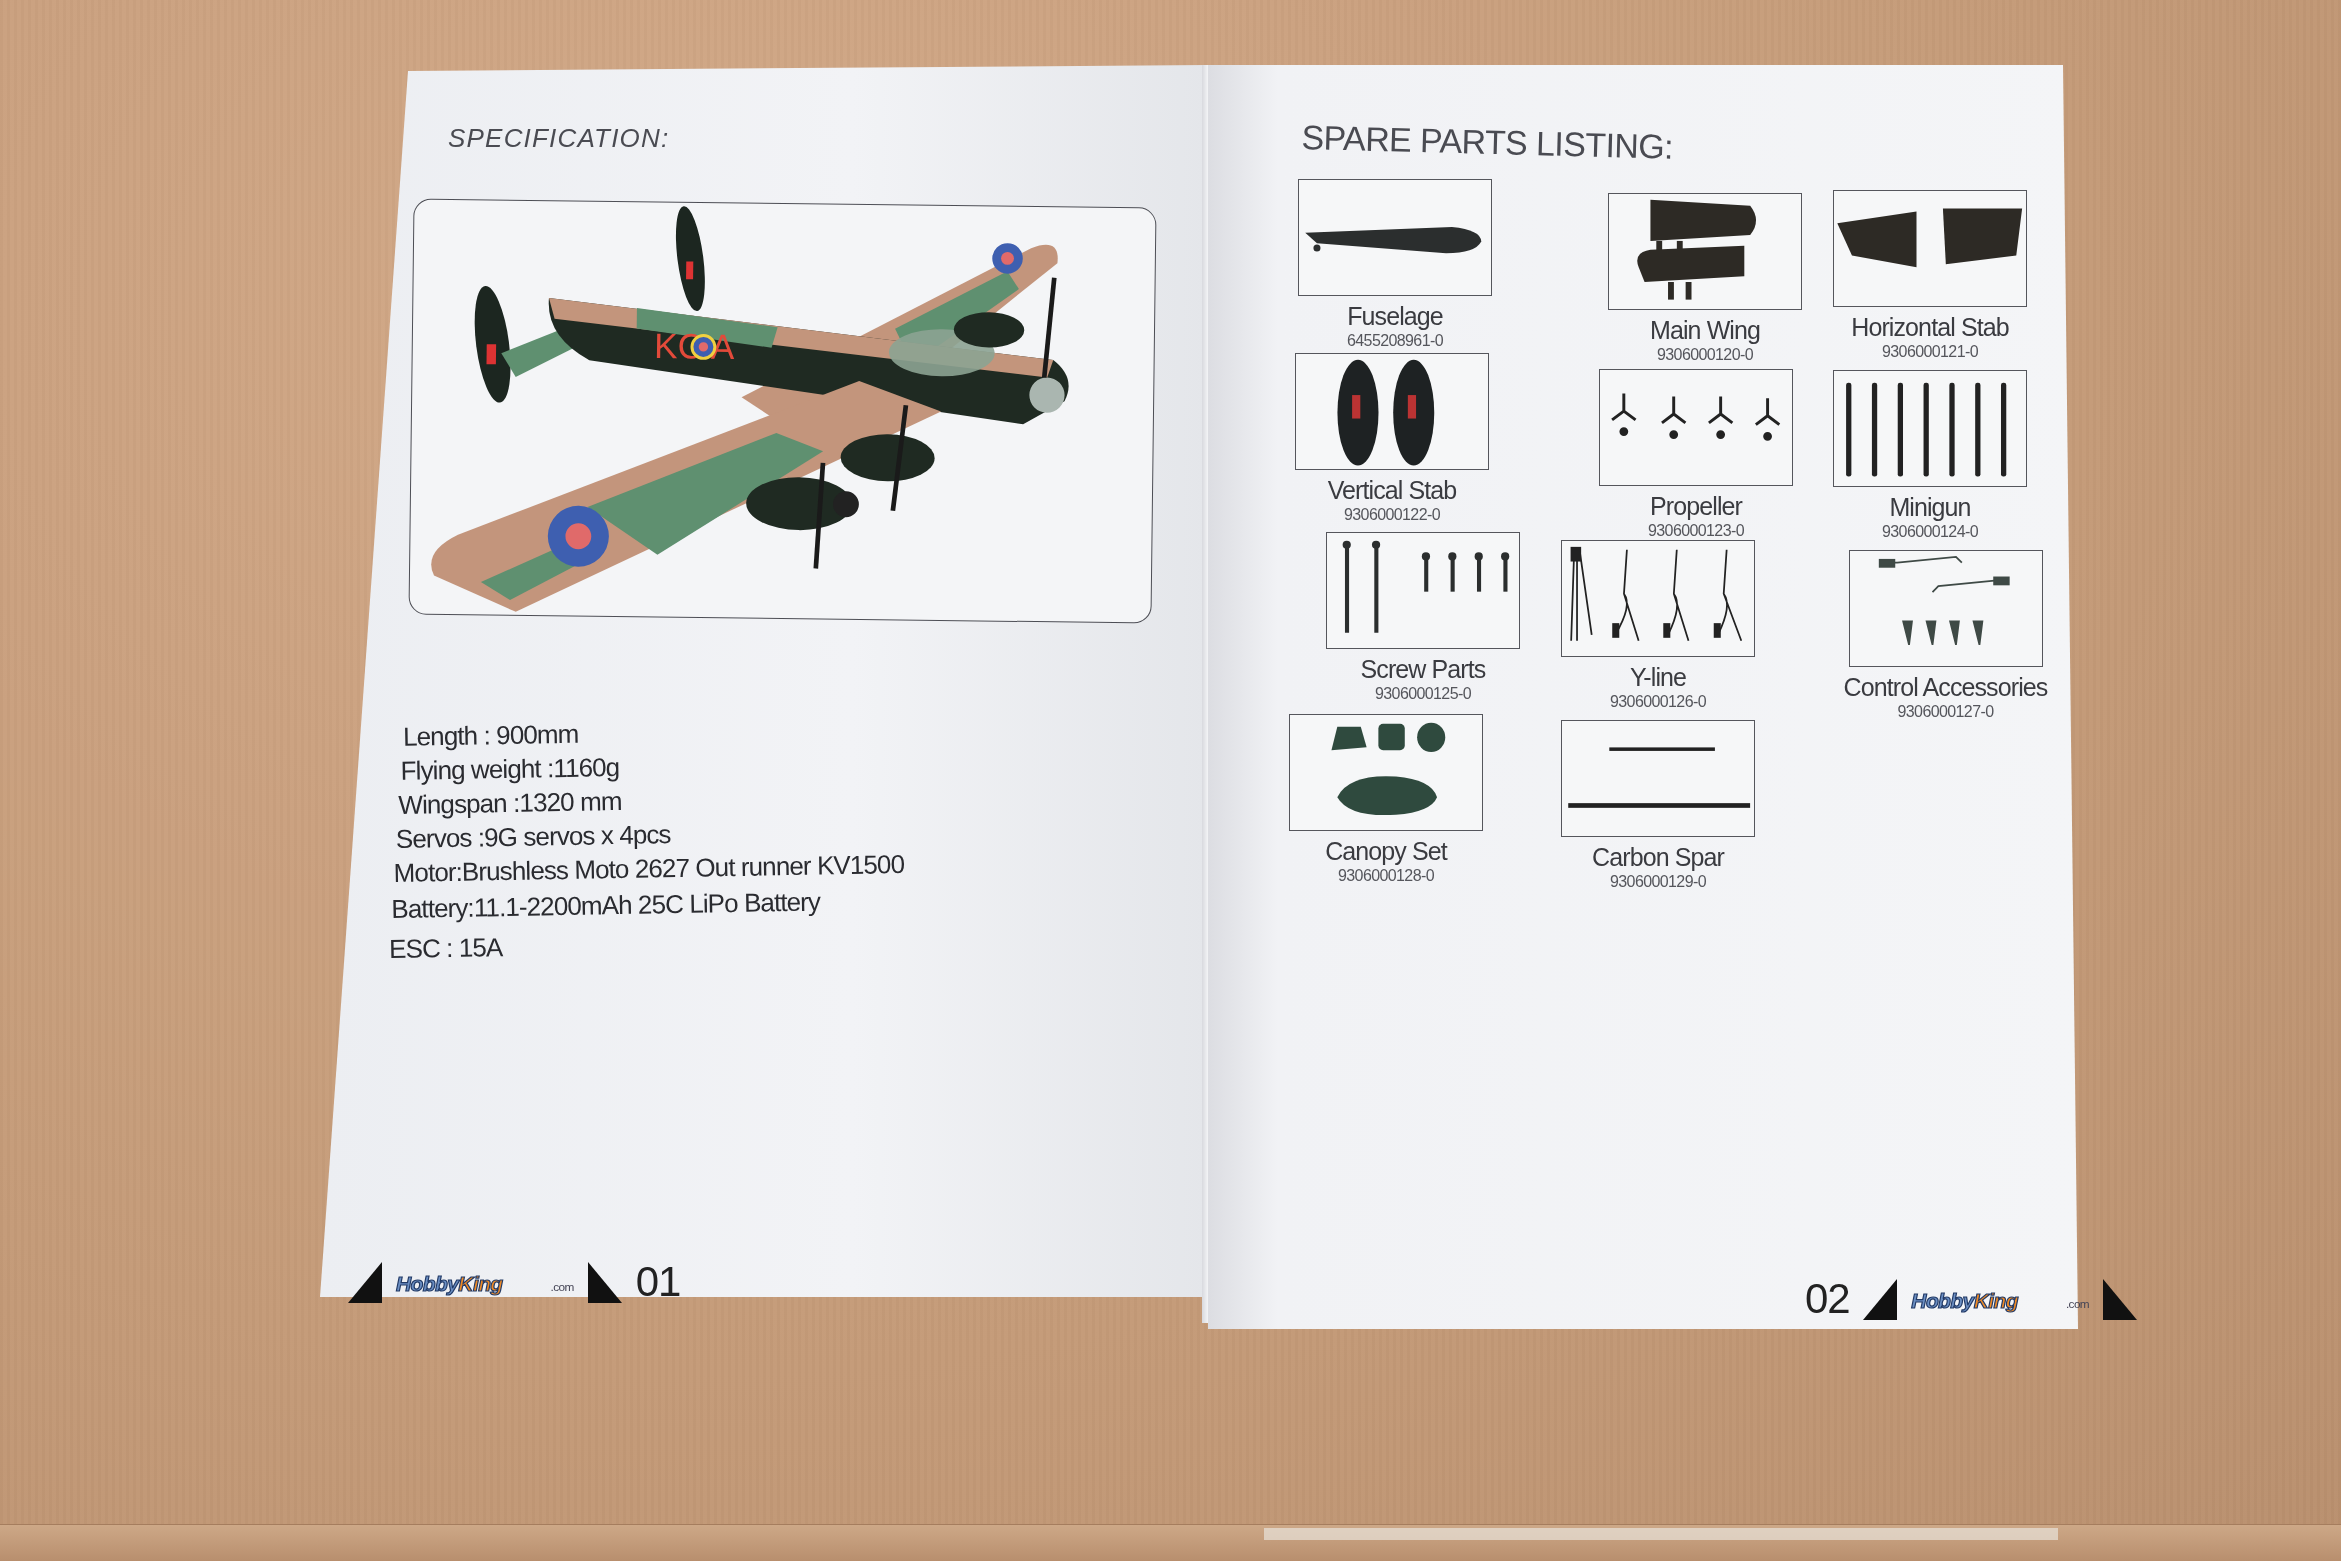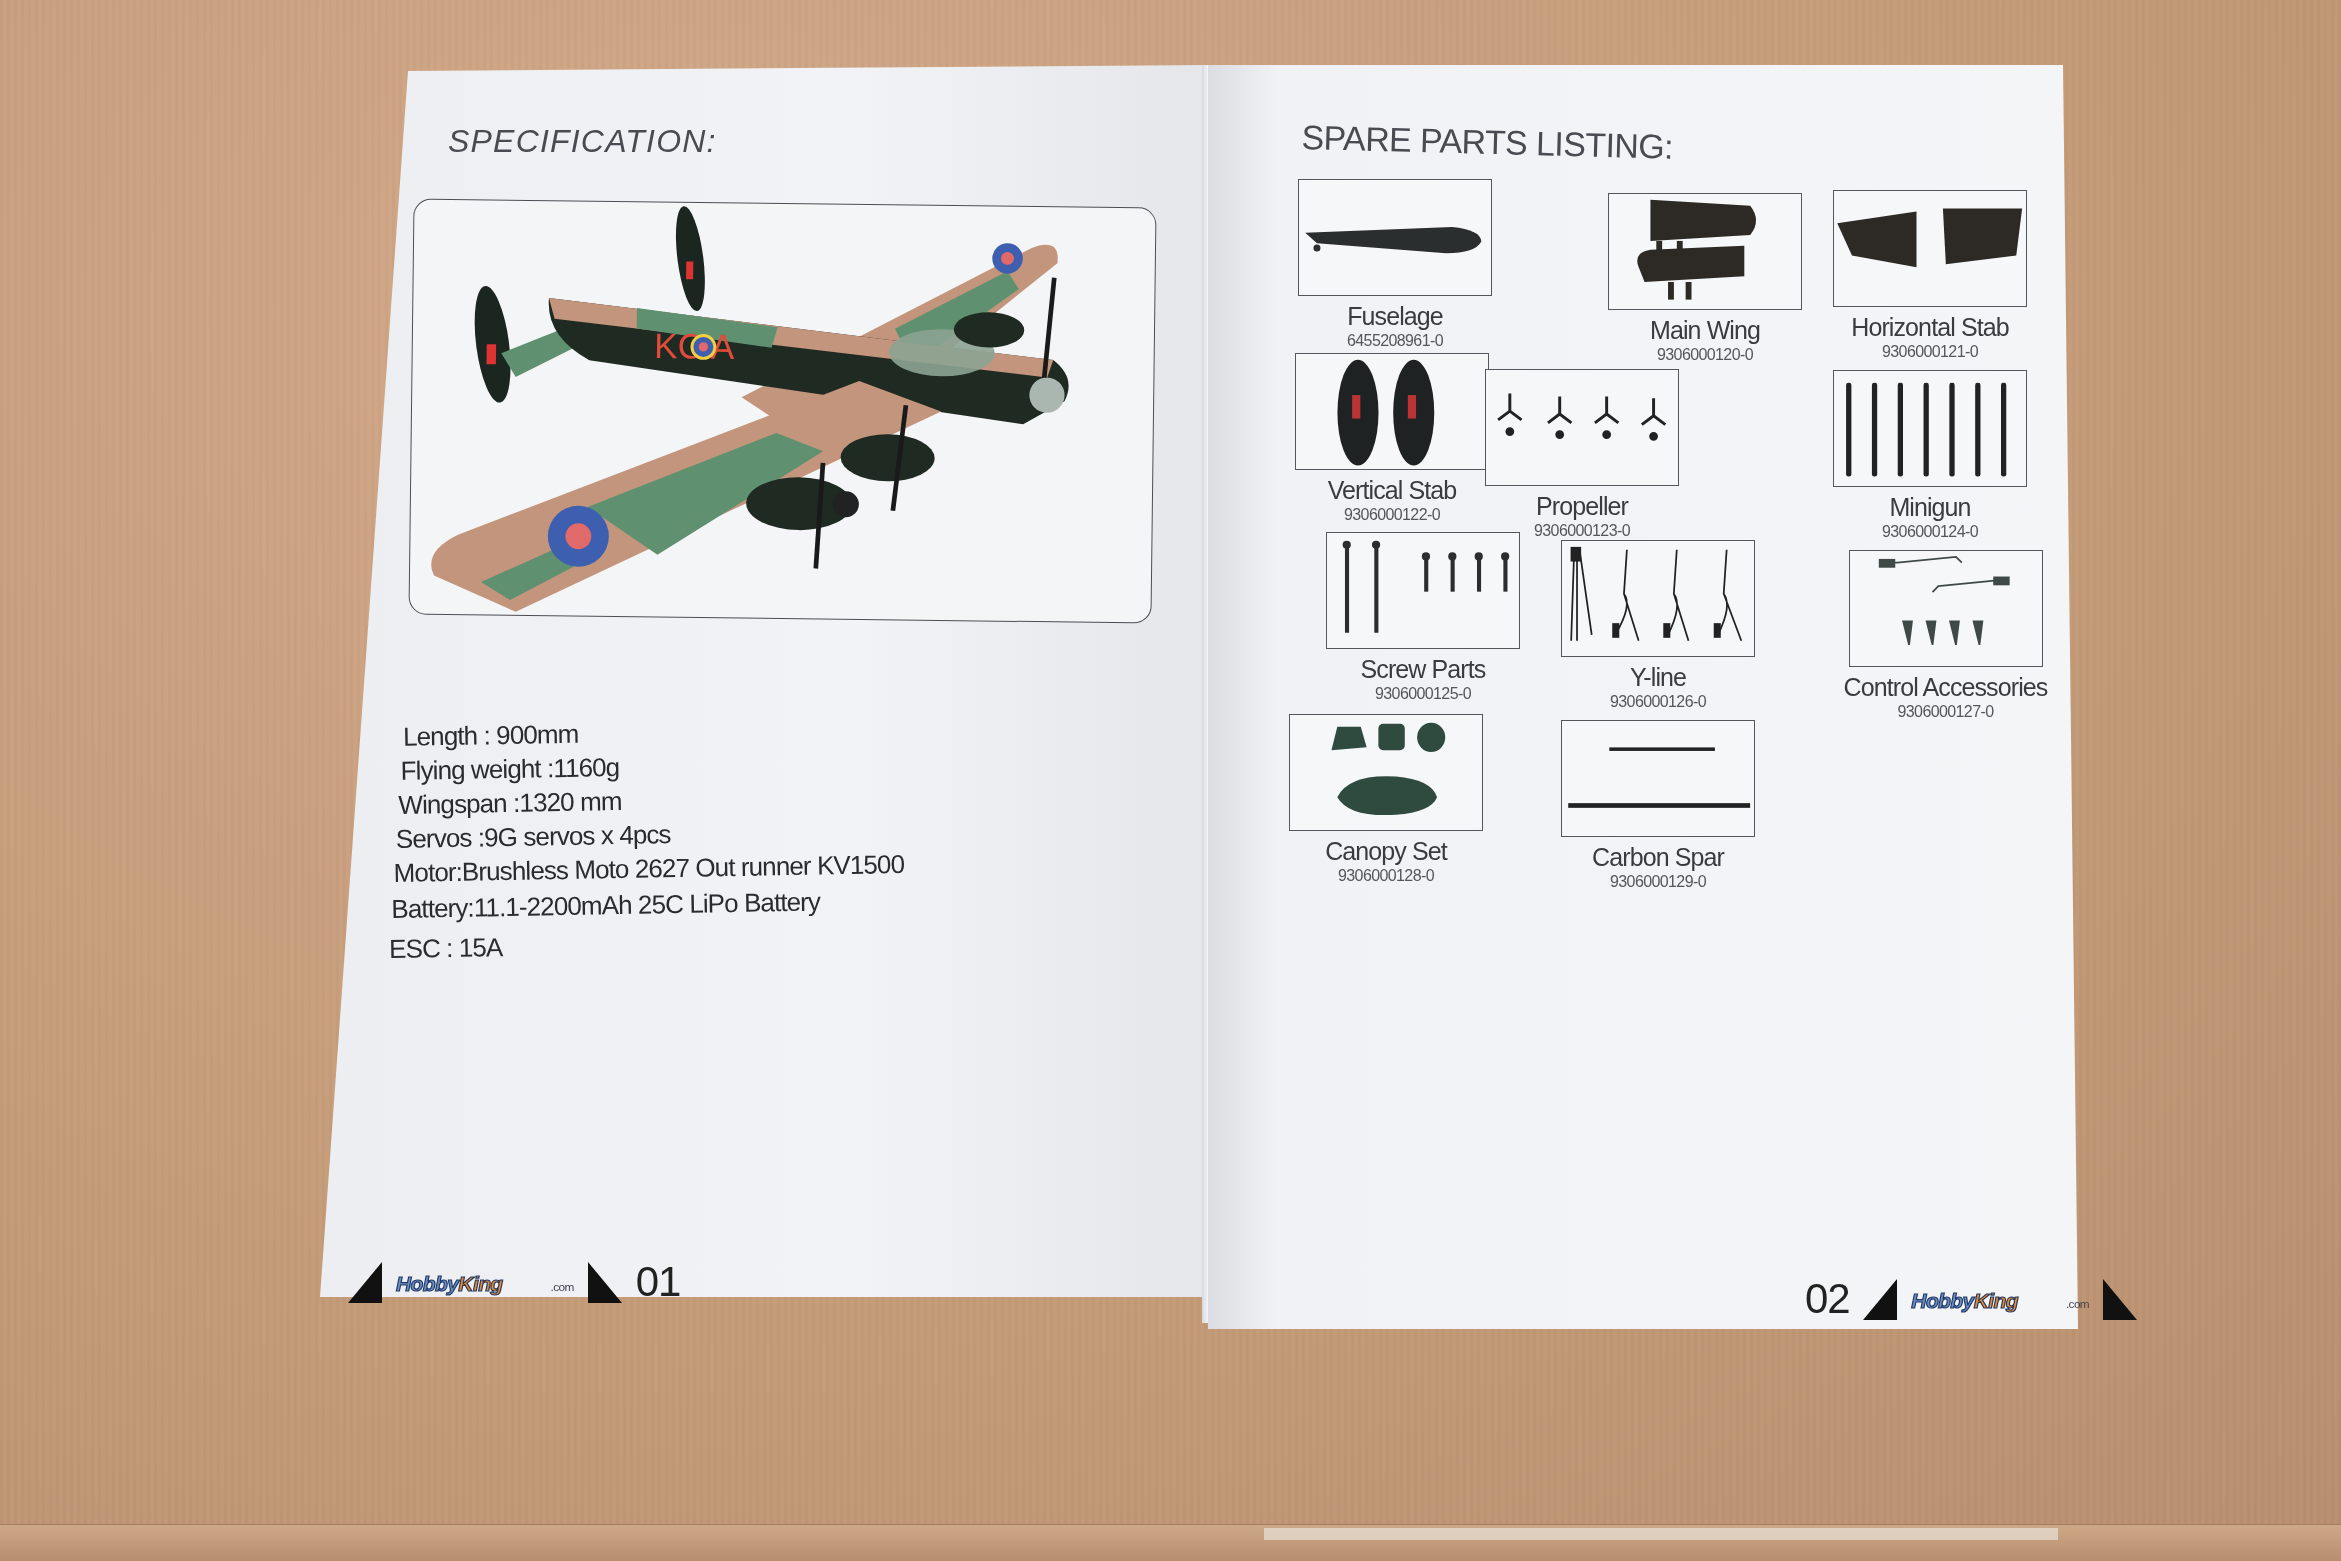--- a/index.html
+++ b/index.html
@@ -33,21 +33,21 @@
     clip-path:polygon(0 0, 855px 0, 870px 1264px, 0 1264px);
     background:linear-gradient(90deg,#dcdde2 0%, #f1f2f5 8%, #f4f5f7 100%);
   }
   .spine {
     position:absolute; left:1202px; top:65px; width:11.8px; height:1258px;
     background:linear-gradient(90deg,#d8d9de,#f3f4f6,#d4d6db);
   }
   .title {
     position:absolute; color:#4a4b52; letter-spacing:1.2px;
   }
-  .spec-title { left:448px; top:123px; font-size:32px; font-style:italic; }
+  .spec-title { left:448px; top:123px; font-size:26px; font-style:italic; }
   .parts-title { left:1302px; top:118px; font-size:34px; letter-spacing:-0.6px; transform:rotate(1.5deg); transform-origin:left top; }
   .plane-frame {
     position:absolute; left:411px; top:203px; width:741px; height:414px;
     border:1.8px solid #4d4e55; border-radius:17.6px; background:#f4f5f7;
     transform:rotate(0.7deg);
   }
   .plane-frame svg { position:absolute; left:0; top:0; width:100%; height:100%; }
   .spec-list {
     position:absolute; left:391px; top:720px; color:#2a2b30; font-size:26px;
     transform:rotate(-1deg); transform-origin:left top;
@@ -197,21 +197,21 @@
       <svg viewBox="0 0 326 196">
         <ellipse cx="105" cy="100" rx="35" ry="90" fill="#1e2223"></ellipse>
         <rect x="95" y="70" width="14" height="40" fill="#b33"></rect>
         <ellipse cx="200" cy="100" rx="35" ry="90" fill="#1e2223"></ellipse>
         <rect x="190" y="70" width="14" height="40" fill="#b33"></rect>
       </svg>
     </div>
   <div class="part-name">Vertical Stab</div>
   <div class="part-code">9306000122-0</div>
 </div>
-<div class="part" style="left:1485px; top:369px;">
+<div class="part" style="left:1599px; top:369px;">
   <div class="part-box">
       <svg viewBox="0 0 326 196">
     <g stroke="#222" stroke-width="5" fill="#222">
           <path d="M40 70 L40 40 M40 70 L20 85 M40 70 L60 85"></path>
           <circle cx="40" cy="105" r="5"></circle>
     <path d="M125 75 L125 45 M125 75 L105 90 M125 75 L145 90"></path>
           <circle cx="125" cy="110" r="5"></circle>
     <path d="M205 75 L205 45 M205 75 L185 90 M205 75 L225 90"></path>
           <circle cx="205" cy="110" r="5"></circle>
     <path d="M285 78 L285 48 M285 78 L265 93 M285 78 L305 93"></path>

